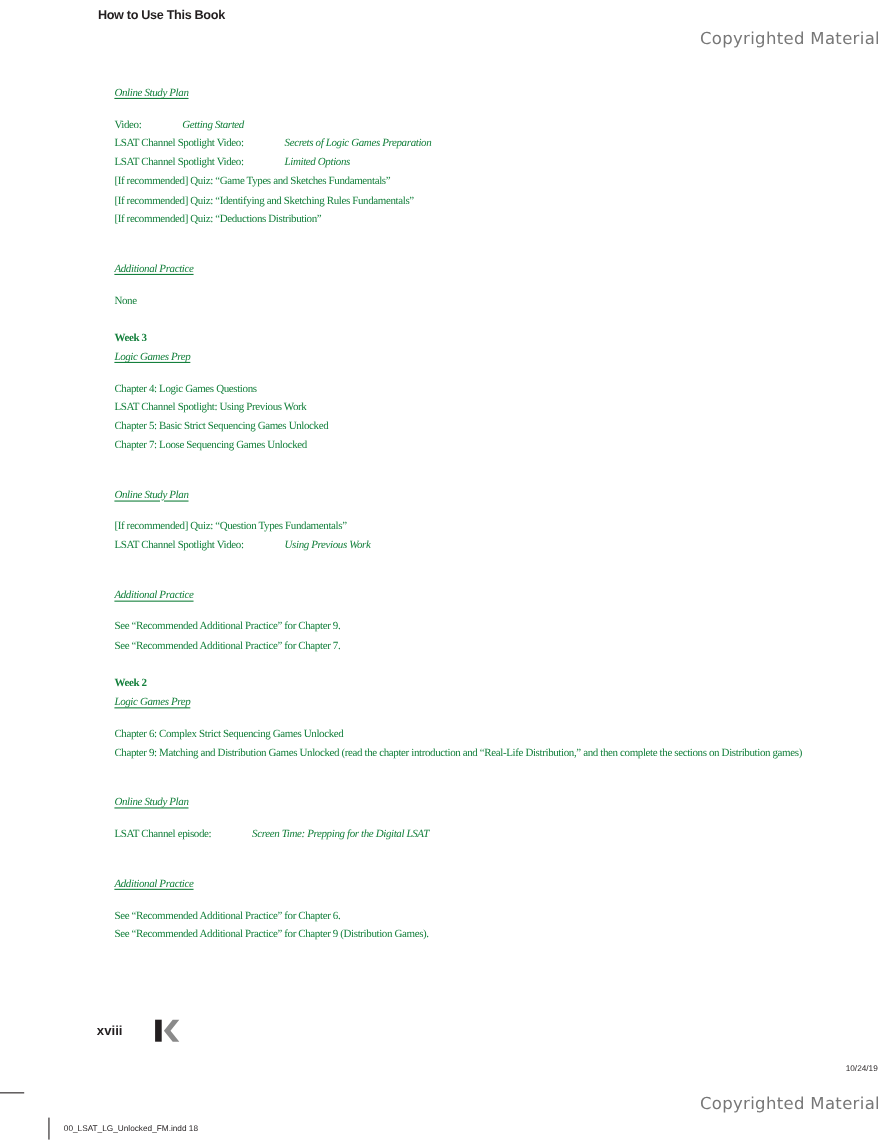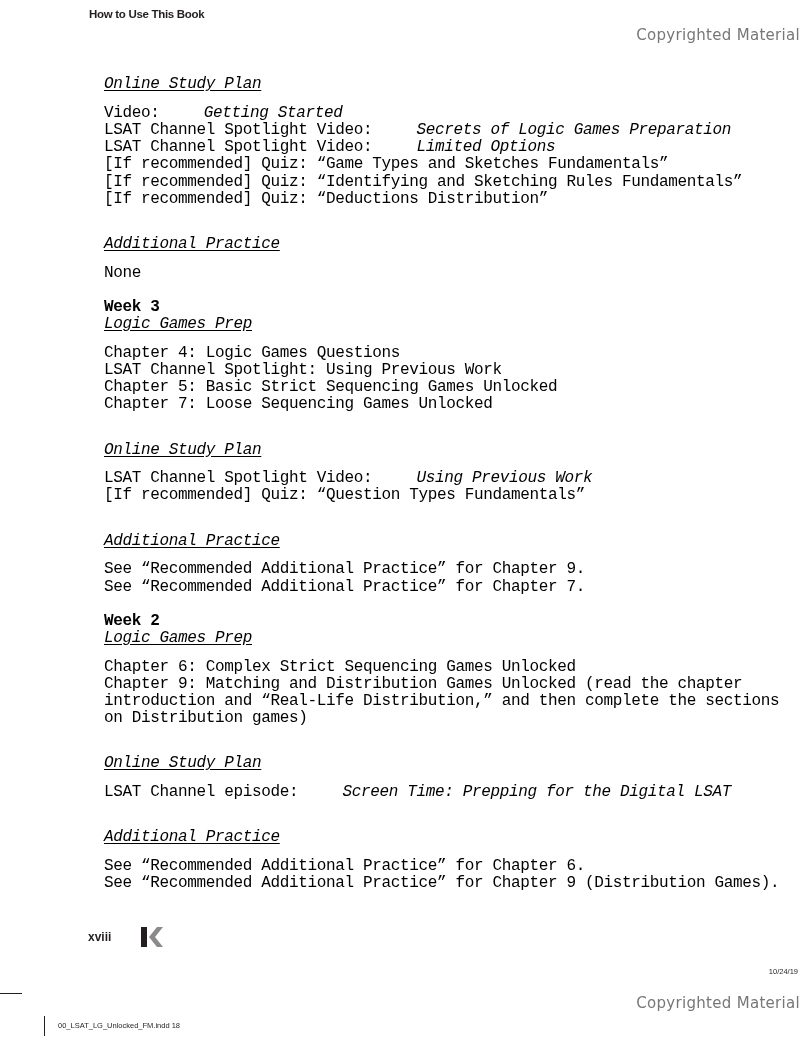--- a/index.html
+++ b/index.html
@@ -13,22 +13,22 @@
     }
     .watermark {
       position: absolute; left: 0; width: 800px; text-align: right;
       font-family: "DejaVu Sans", sans-serif; font-size: 15px; color: #777777;
       letter-spacing: 0.3px;
     }
     .wm-top { top: 26px; }
     .wm-bottom { top: 994px; }
     .content {
       position: absolute; left: 104px; top: 76px; width: 680px;
-      font-family: Liberation Mono, monospace; font-size: 16px; line-height: 17.2px;
-      letter-spacing: -0.35px; color: #000000;
+      font-family: Liberation Serif, serif; font-size: 10px; line-height: 17.2px;
+      letter-spacing: -0.35px; color: #15803d;
     }
     .subhead { font-style: italic; text-decoration: underline; text-underline-offset: 2px; }
     .week { font-weight: bold; }
     .gap-s { margin-top: 11.5px; }
     .gap-m { margin-top: 28px; }
     .gap-l { margin-top: 17px; }
     .line { white-space: nowrap; }
     .wrap { white-space: normal; }
     i { font-style: italic; margin-left: 35px; }
     .folio {
@@ -72,22 +72,22 @@
   <div class="week gap-l">Week 3</div>
   <div class="subhead">Logic Games Prep</div>
   <div class="gap-s">
     <div class="line">Chapter 4: Logic Games Questions</div>
     <div class="line">LSAT Channel Spotlight: Using Previous Work</div>
     <div class="line">Chapter 5: Basic Strict Sequencing Games Unlocked</div>
     <div class="line">Chapter 7: Loose Sequencing Games Unlocked</div>
   </div>
   <div class="subhead gap-m">Online Study Plan</div>
   <div class="gap-s">
+    <div class="line">[If recommended] Quiz: “Question Types Fundamentals”</div>
     <div class="line"><span>LSAT Channel Spotlight Video: </span><i>Using Previous Work</i></div>
-    <div class="line">[If recommended] Quiz: “Question Types Fundamentals”</div>
   </div>
   <div class="subhead gap-m">Additional Practice</div>
   <div class="gap-s">
     <div class="line">See “Recommended Additional Practice” for Chapter 9.</div>
     <div class="line">See “Recommended Additional Practice” for Chapter 7.</div>
   </div>
 
   <div class="week gap-l">Week 2</div>
   <div class="subhead">Logic Games Prep</div>
   <div class="gap-s">

